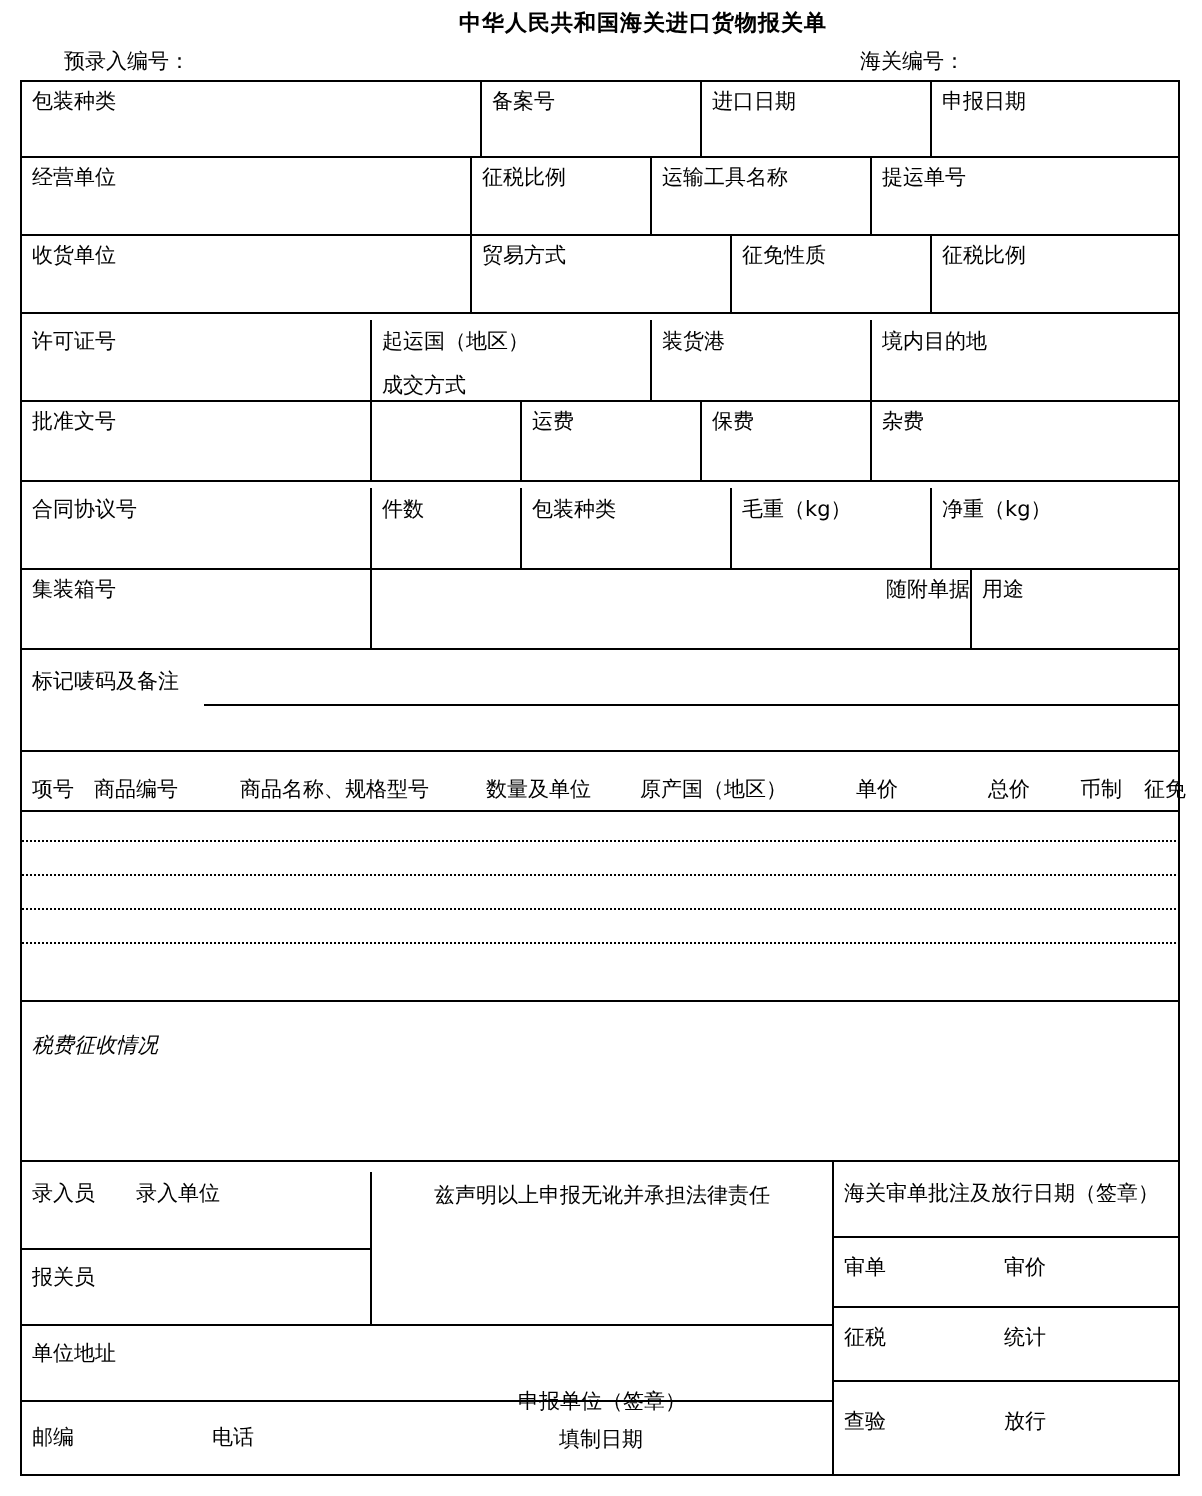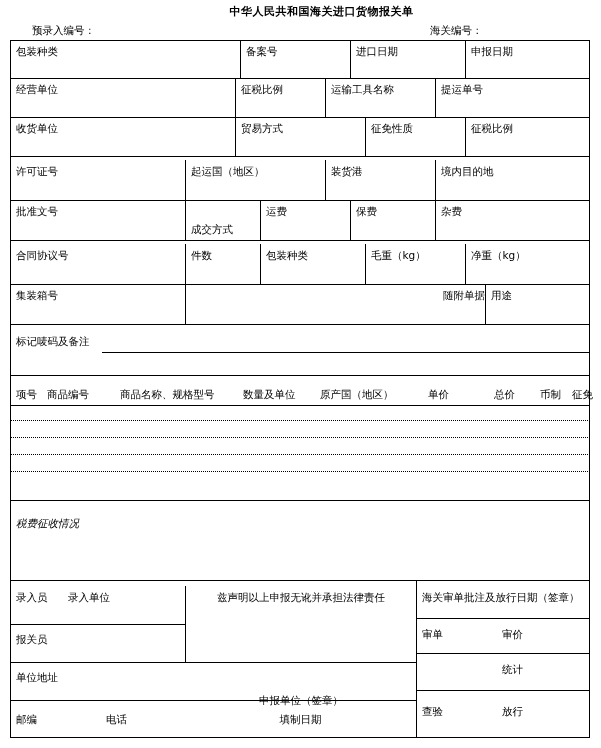--- a/index.html
+++ b/index.html
@@ -132,21 +132,21 @@
   <div class="cell" style="left:10px; top:160px; width:175px; height:40px;">许可证号</div>
   <div class="cell" style="left:185px; top:160px; width:140px; height:40px;">起运国（地区）</div>
   <div class="cell" style="left:325px; top:160px; width:110px; height:40px;">装货港</div>
   <div class="cell" style="left:435px; top:160px; width:155px; height:40px;">境内目的地</div>
   <div class="vline" style="left:185px; top:160px; height:40px;"></div>
   <div class="vline" style="left:325px; top:160px; height:40px;"></div>
   <div class="vline" style="left:435px; top:160px; height:40px;"></div>
   <div class="hline" style="left:10px; top:200px; width:580px;"></div>
 
   <div class="cell" style="left:10px; top:200px; width:175px; height:40px;">批准文号</div>
-  <div class="cell" style="left:185px; top:218px; width:75px; height:40px;">成交方式</div>
+  <div class="cell" style="left:185px; top:182px; width:75px; height:40px;">成交方式</div>
   <div class="cell" style="left:260px; top:200px; width:90px; height:40px;">运费</div>
   <div class="cell" style="left:350px; top:200px; width:85px; height:40px;">保费</div>
   <div class="cell" style="left:435px; top:200px; width:155px; height:40px;">杂费</div>
   <div class="vline" style="left:185px; top:200px; height:40px;"></div>
   <div class="vline" style="left:260px; top:200px; height:40px;"></div>
   <div class="vline" style="left:350px; top:200px; height:40px;"></div>
   <div class="vline" style="left:435px; top:200px; height:40px;"></div>
   <div class="hline" style="left:10px; top:240px; width:580px;"></div>
 
   <div class="cell" style="left:10px; top:244px; width:175px; height:40px;">合同协议号</div>
@@ -205,18 +205,19 @@
   <div class="vline" style="left:185px; top:586px; height:76px;"></div>
   <div class="sig-ctr" style="left:190px; top:591px; width:222px;">兹声明以上申报无讹并承担法律责任</div>
   <div class="sig-ctr" style="left:190px; top:694px; width:222px;">申报单位（签章）</div>
 
   <div class="vline" style="left:416px; top:580px; height:158px;"></div>
   <div class="cell" style="left:416px; top:586px; width:174px; height:32px;">海关审单批注及放行日期（签章）</div>
   <div class="hline" style="left:416px; top:618px; width:174px;"></div>
   <div class="cell" style="left:416px; top:623px; width:80px; height:30px;">审单</div>
   <div class="cell" style="left:496px; top:623px; width:94px; height:30px;">审价</div>
   <div class="hline" style="left:416px; top:653px; width:174px;"></div>
+  <div class="cell" style="left:416px; top:658px; width:80px; height:30px;">征税</div>
   <div class="cell" style="left:496px; top:658px; width:94px; height:30px;">统计</div>
   <div class="hline" style="left:416px; top:690px; width:174px;"></div>
   <div class="cell" style="left:416px; top:700px; width:80px; height:30px;">查验</div>
   <div class="cell" style="left:496px; top:700px; width:94px; height:30px;">放行</div>
 
 </div>
 
 </body></html>

